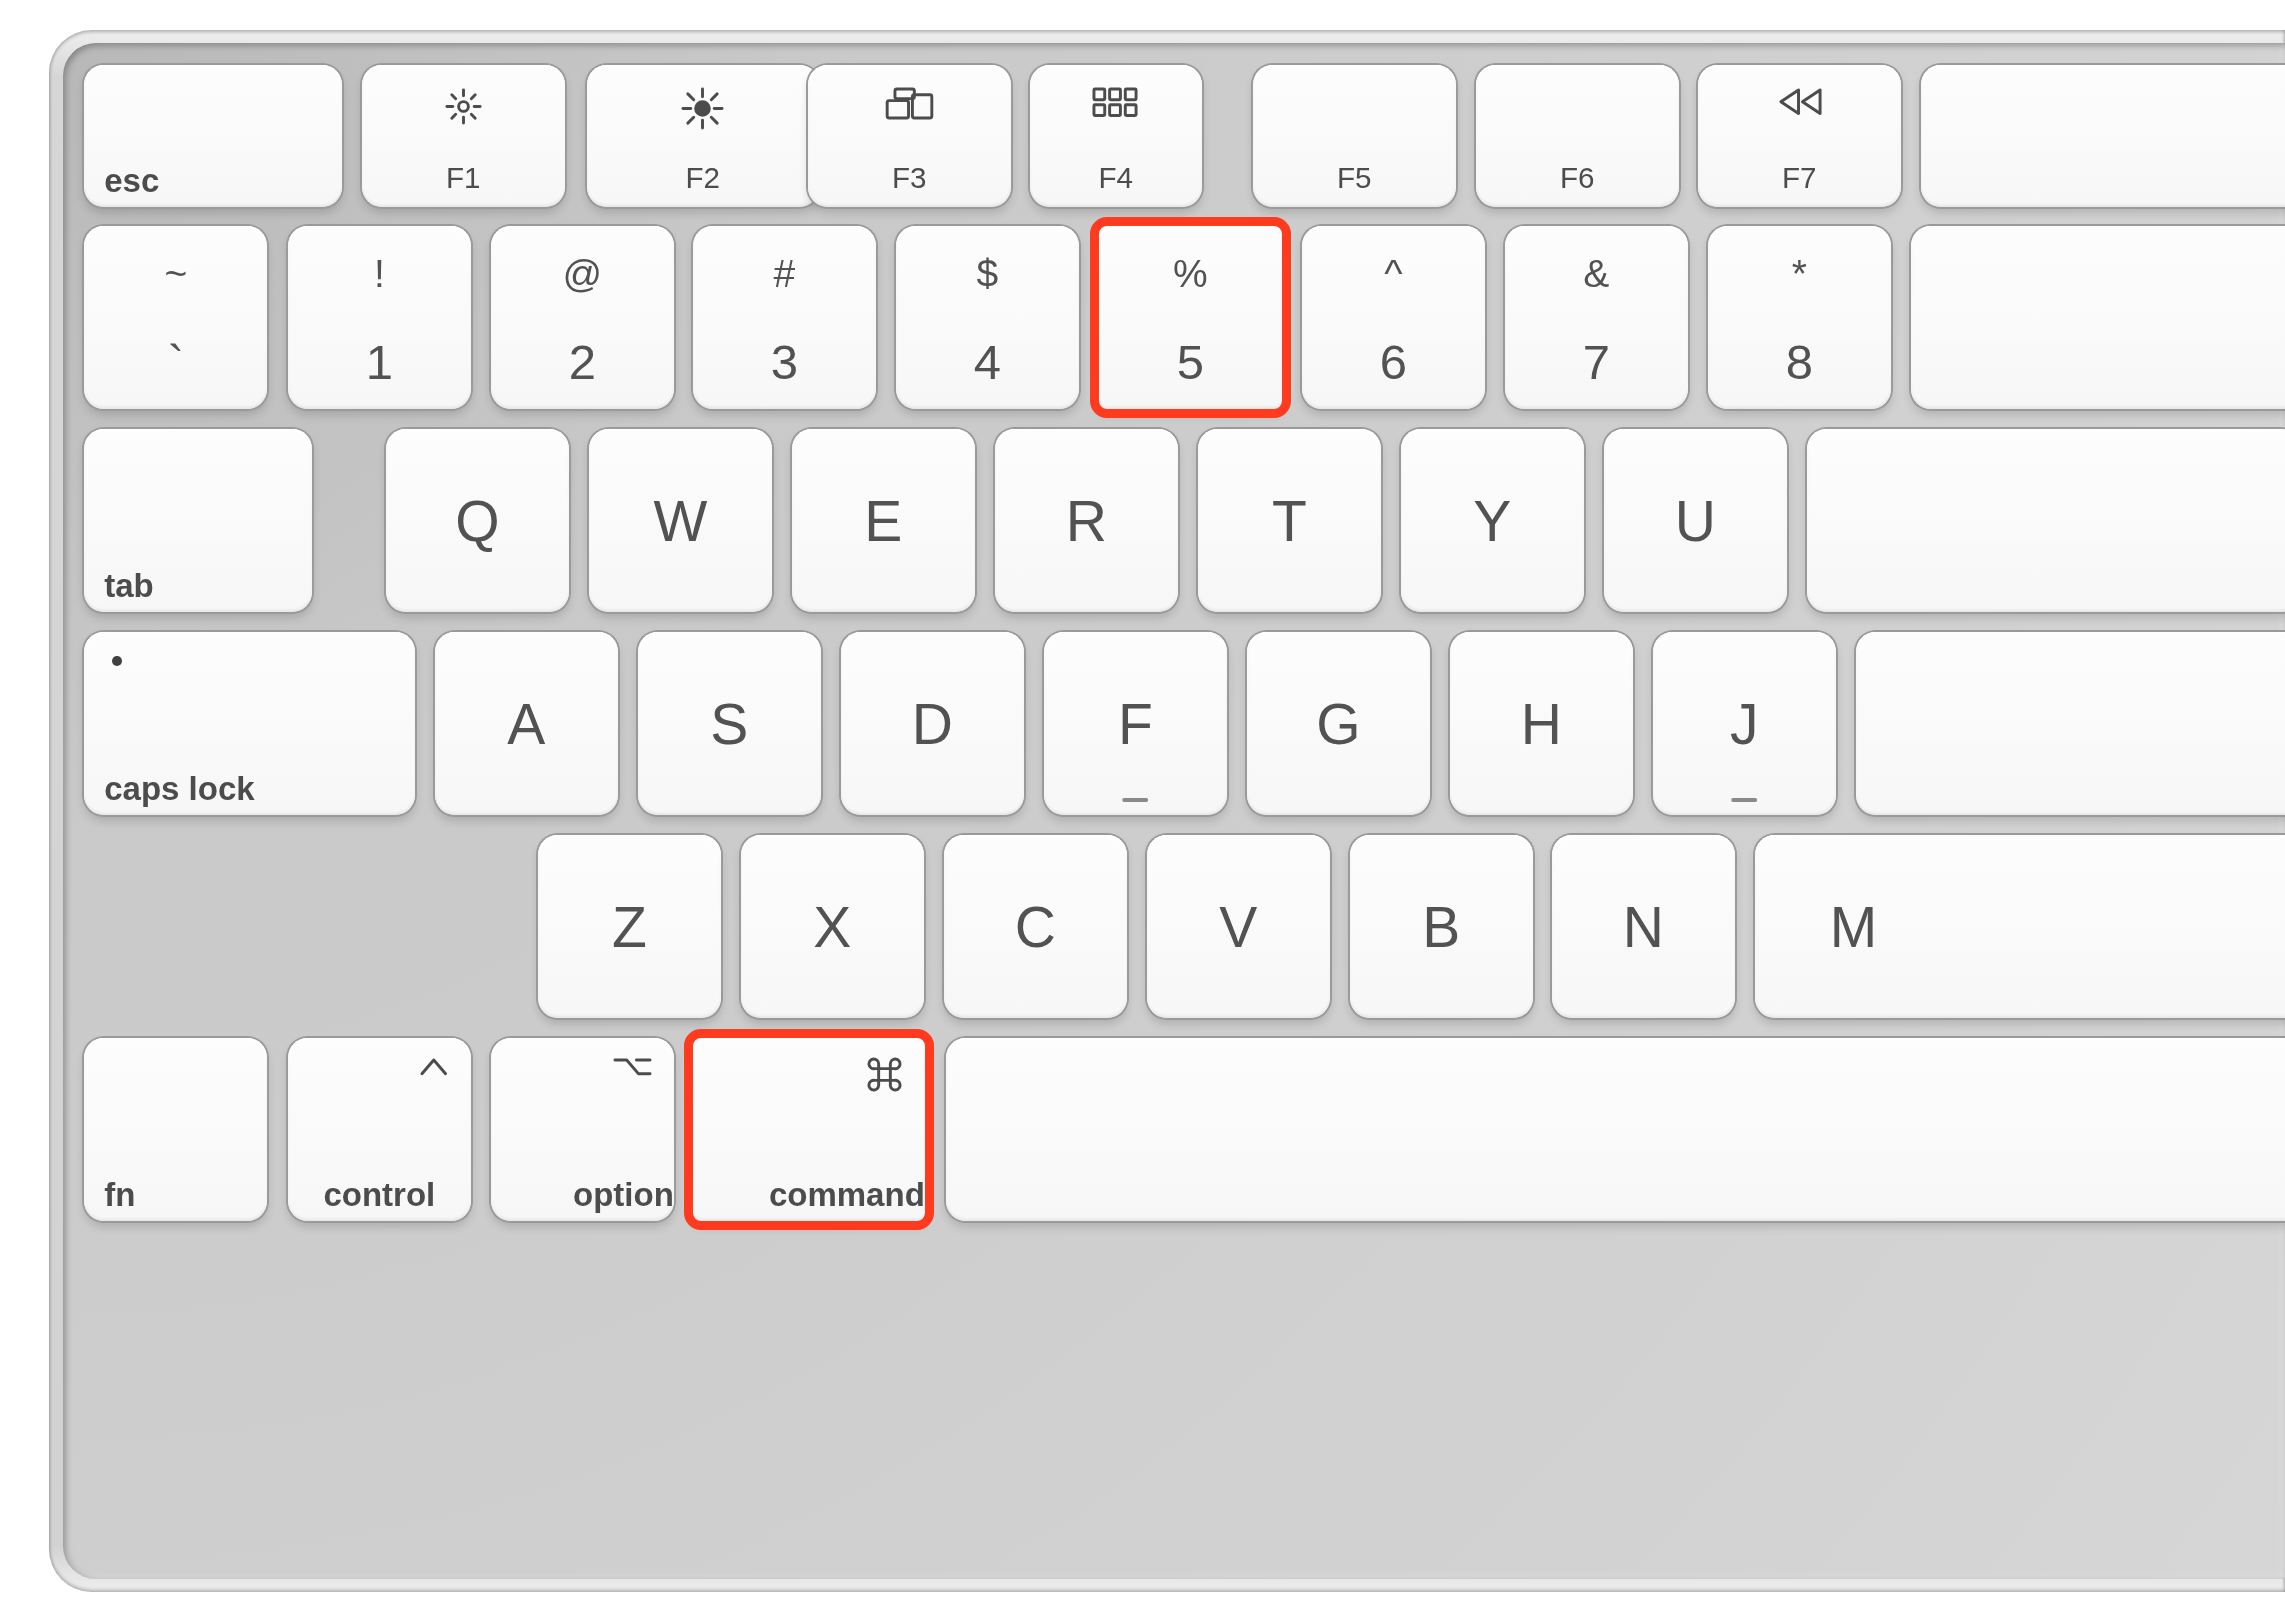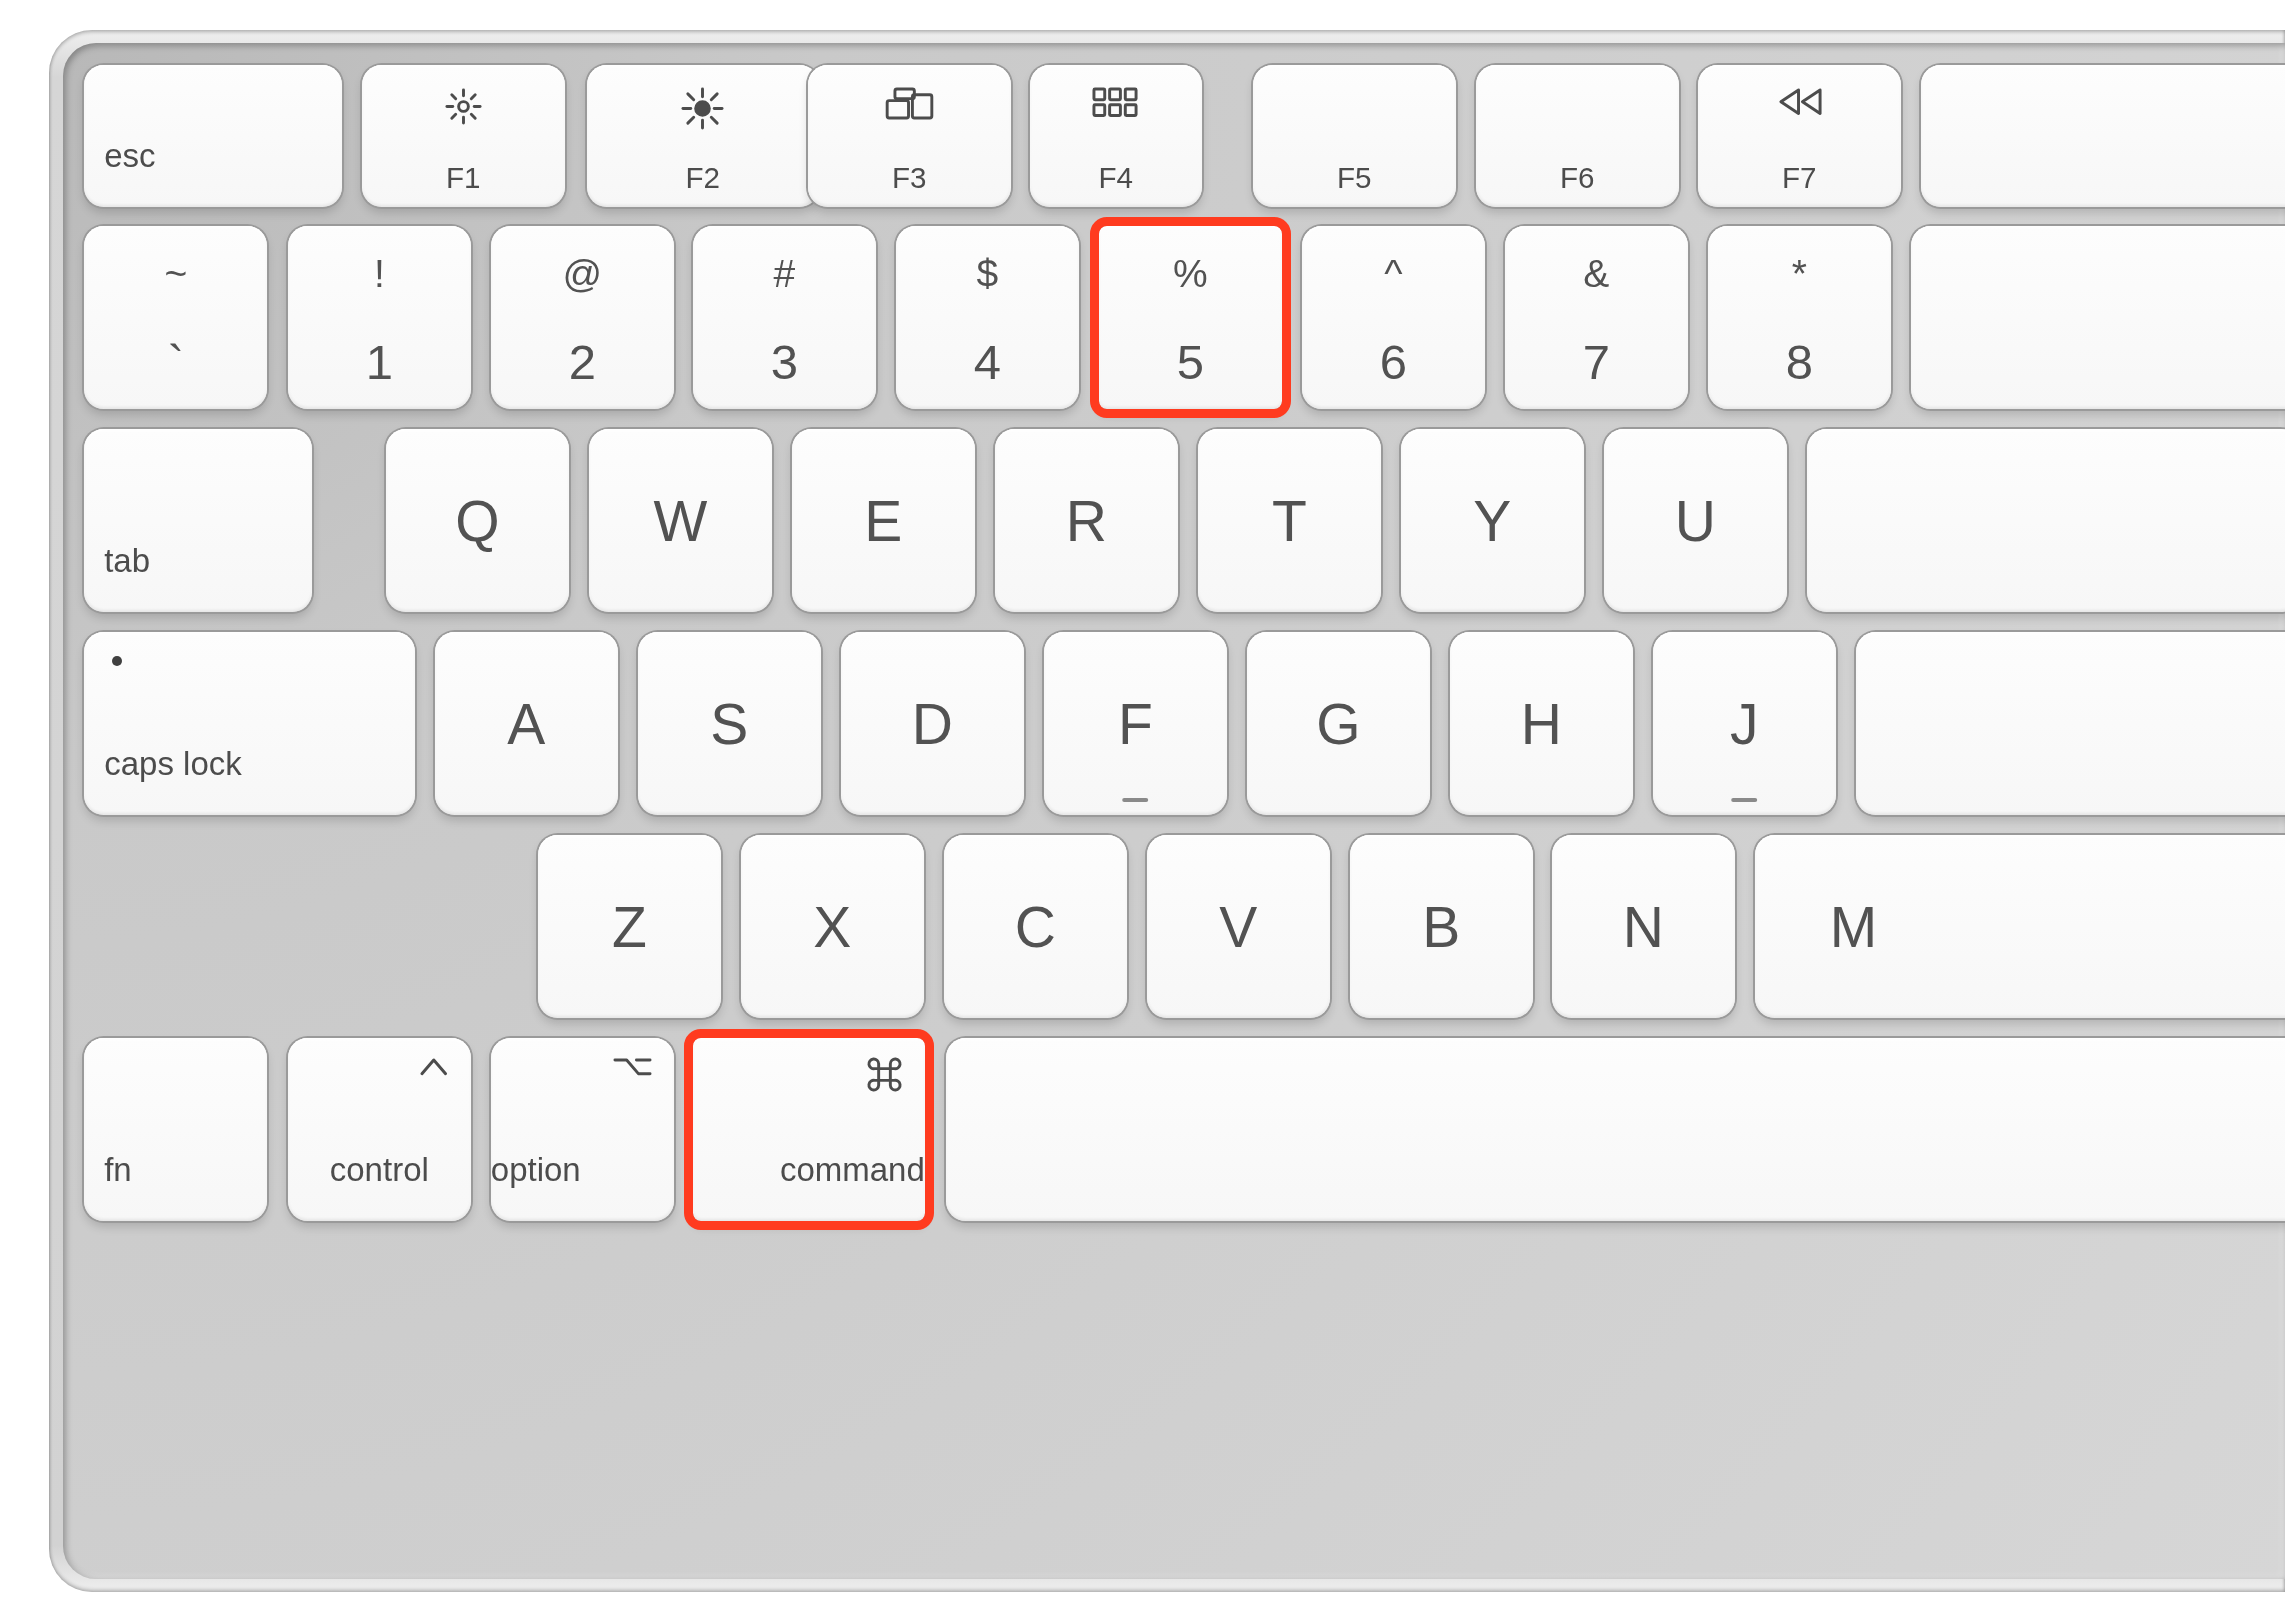--- a/index.html
+++ b/index.html
@@ -23,21 +23,21 @@
     position:absolute;
     border-radius:19.7px;
     background:linear-gradient(180deg,#fdfdfd,#f7f7f7);
     box-shadow:
       0 0 0 2px #9a9a9a,
       0 5.9px 9.9px rgba(0,0,0,.15),
       inset 0 2px 3px #ffffff,
       inset 0 -2px 3px rgba(0,0,0,.07);
   }
   .key.fkey{height:142px}
-  .key .corner-label{position:absolute;left:19.7px;bottom:32px;font-size:33px;font-weight:400;color:#4c4c4c}
+  .key .corner-label{position:absolute;left:19.7px;bottom:7px;font-size:33px;font-weight:700;color:#4c4c4c}
   .key .center-bottom{position:absolute;left:0;right:0;bottom:11.8px;text-align:center;font-size:29.6px;color:#4c4c4c}
   .key .icon-slot{position:absolute;left:0;right:0;top:21.7px;display:flex;justify-content:center;color:#4c4c4c}
   .key .upper{position:absolute;left:0;right:0;top:25.6px;text-align:center;font-size:39px;color:#525252}
   .key .lower{position:absolute;left:0;right:0;bottom:19.7px;text-align:center;font-size:49px;color:#525252}
   .key .letter{position:absolute;left:0;right:0;top:0;bottom:0;display:flex;align-items:center;justify-content:center;font-size:57px;color:#525252;font-weight:400}
   .key .caps-dot{position:absolute;left:27.6px;top:23.6px;width:9.9px;height:9.9px;border-radius:50%;background:#404040}
   .key .top-right-icon{position:absolute;right:21.7px;top:17.7px;color:#4c4c4c}
   .hl{outline:9.9px solid #ff3b1f;outline-offset:0;border-radius:7.9px}
   
   svg{stroke:#4c4c4c;stroke-width:3;fill:none;stroke-linecap:round;stroke-linejoin:round}
@@ -254,21 +254,21 @@
         </span>
         <span class="corner-label" style="left:0;right:0;text-align:center">control</span>
       </div>
       <div class="key" style="left:428px;top:995px;width:183px;height:183px">
         <span class="top-right-icon">
           <svg width="39" height="21.7" viewBox="0 0 40 22">
               <path d="M2 4 H14 L26 18 H38"></path>
               <line x1="24" y1="4" x2="38" y2="4"></line>
             </svg>
         </span>
-        <span class="corner-label" style="left:0;right:0;text-align:left">option</span>
+        <span class="corner-label" style="left:0;right:0;text-align:right">option</span>
       </div>
       <div class="key hl" style="left:630px;top:995px;width:232px;height:183px">
         <span class="top-right-icon">
           <svg width="37" height="37" viewBox="0 0 38 38">
             <path d="M13 13 H25 V25 H13 Z M13 13 H9 A5 5 0 1 1 13 8 V13 M25 13 H29 A5 5 0 1 0 25 8 V13 M13 25 H9 A5 5 0 1 0 13 30 V25 M25 25 H29 A5 5 0 1 1 25 30 V25"></path>
           </svg>
         </span>
         <span class="corner-label" style="left:0;right:0;text-align:right">command</span>
       </div>
       <div class="key" style="left:883px;top:995px;width:1359px;height:183px"></div>

